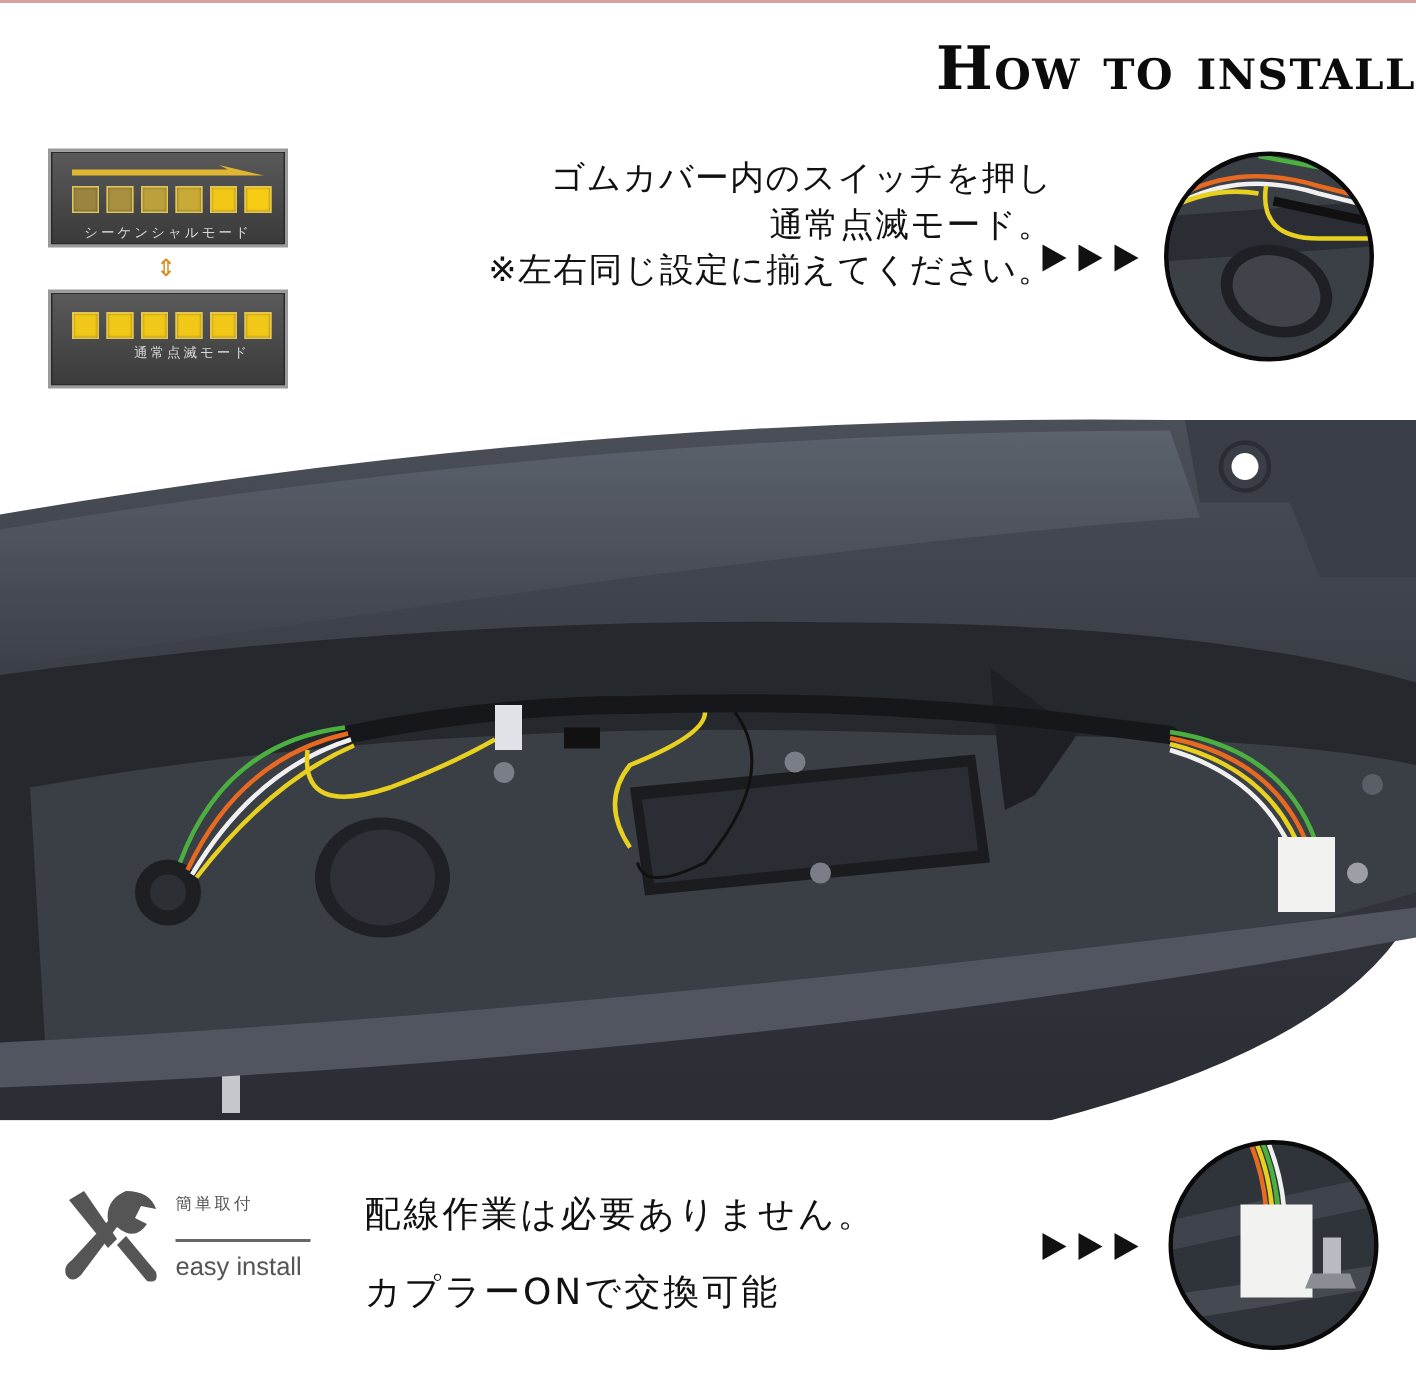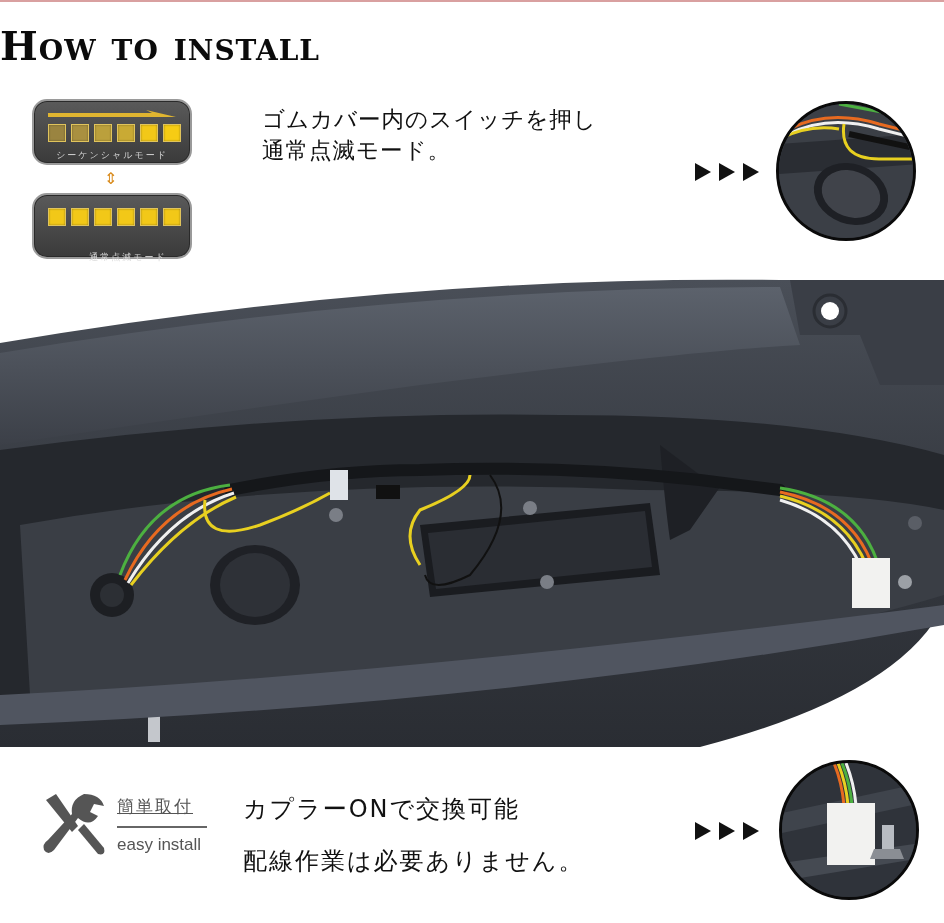--- a/index.html
+++ b/index.html
@@ -2,59 +2,59 @@
 <html><head>
 <meta charset="utf-8">
 <style>
   * { margin: 0; padding: 0; box-sizing: border-box; }
   html, body { width: 944px; height: 923px; background: #ffffff; overflow: hidden; }
   body { position: relative; font-family: "DejaVu Sans", sans-serif; color: #1a1a1a; }
 
   .top-rule { position: absolute; left: 0; top: 0; width: 944px; height: 2px; background: #d9a0a0; }
 
   .title {
-    position: absolute; left: 0; top: 22px; width: 944px; text-align: left;
+    position: absolute; left: 0; top: 22px; width: 944px; text-align: right;
     font-family: "DejaVu Serif", serif; font-weight: bold;
     font-size: 40px; letter-spacing: 1px; color: #0b0b0b;
     font-variant: small-caps;
   }
 
   
   .mode-panel {
     position: absolute; left: 32px; width: 160px; height: 66px;
-    border-radius: 15px; border: 2px solid #9a9a9a;
+    border-radius: 0; border: 2px solid #9a9a9a;
     background: linear-gradient(#5a5a5a, #3a3a3a);
     box-shadow: inset 0 0 0 1px #2a2a2a;
   }
   .mode-panel.seq { top: 99px; }
   .mode-panel.normal { top: 193px; }
   .seq-arrow {
     position: absolute; left: 14px; top: 9px; width: 128px; height: 10px;
   }
   .led-row { position: absolute; left: 14px; display: flex; gap: 5px; }
   .mode-panel.seq .led-row { top: 23px; }
   .mode-panel.normal .led-row { top: 13px; }
   .led { width: 18px; height: 18px; border: 1px solid #e0c45c; box-shadow: inset 0 0 2px rgba(0,0,0,.4); }
   .mode-label {
     position: absolute; left: 0; width: 100%; text-align: center;
     font-size: 9px; color: #d9d9d9; letter-spacing: 2px;
   }
   .mode-panel.seq .mode-label { top: 48px; }
-  .mode-panel.normal .mode-label { top: 56px; padding-left: 32px; }
+  .mode-panel.normal .mode-label { top: 34px; padding-left: 32px; }
   .swap-arrow {
     position: absolute; left: 104px; top: 168px; width: 12px; height: 22px;
     color: #d98a1a; font-size: 16px; line-height: 22px; text-align: center;
   }
 
   
   .instr {
     position: absolute; left: 262px; top: 104px; width: 440px;
     font-size: 22.5px; line-height: 30.5px; color: #111; letter-spacing: 1px;
   }
-  .instr div { white-space: nowrap; }
+  .instr div { white-space: nowrap; text-align: right; }
 
   .triple-arrow {
     position: absolute; display: flex; gap: 8px;
   }
   .triple-arrow span {
     width: 0; height: 0; border-top: 9px solid transparent; border-bottom: 9px solid transparent;
     border-left: 16px solid #111;
   }
   .triple-arrow.top { left: 695px; top: 163px; }
   .triple-arrow.bottom { left: 695px; top: 822px; }
@@ -69,21 +69,21 @@
 
   
   .main-photo {
     position: absolute; left: 0; top: 275px; width: 944px; height: 472px; overflow: hidden;
     background: #ffffff;
   }
 
   
   .easy-icon { position: absolute; left: 42px; top: 790px; width: 68px; height: 68px; }
   .easy-ja {
-    position: absolute; left: 117px; top: 795px; font-size: 17px; color: #555; letter-spacing: 2px; text-decoration: underline;
+    position: absolute; left: 117px; top: 795px; font-size: 11px; color: #555; letter-spacing: 2px;
   }
   .easy-rule { position: absolute; left: 117px; top: 826px; width: 90px; height: 2px; background: #666; }
   .easy-en {
     position: absolute; left: 117px; top: 835px; font-family: Liberation Sans, sans-serif;
     font-size: 17px; color: #555;
   }
   .bottom-text {
     position: absolute; left: 243px; top: 783px; font-size: 24px; line-height: 52px;
     color: #111; letter-spacing: 2px;
   }
@@ -121,20 +121,21 @@
     <div class="led" style="background:#f2c818"></div>
     <div class="led" style="background:#f2c818"></div>
     <div class="led" style="background:#f2c818"></div>
   </div>
   <div class="mode-label">通常点滅モード</div>
 </div>
 
 <div class="instr">
   <div>ゴムカバー内のスイッチを押し</div>
   <div>通常点滅モード。</div>
+  <div>※左右同じ設定に揃えてください。</div>
 </div>
 
 <div class="triple-arrow top">
   <span></span>
     <span></span>
     <span></span>
 </div>
 
 <div class="circle top">
   <svg width="140" height="140" viewBox="0 0 140 140">
@@ -227,22 +228,22 @@
     <path d="M4 10 L14 4 L36 36 L30 42 Z"></path>
     <path d="M42 4 Q58 4 62 16 L52 14 L48 22 L56 26 Q48 38 36 28 L12 60 Q6 66 2 60 Q0 54 6 50 L30 24 Q28 10 42 4 Z"></path>
     <path d="M36 40 L42 34 L62 58 Q64 66 56 64 Z"></path>
   </g>
 </svg>
 <div class="easy-ja">簡単取付</div>
 <div class="easy-rule"></div>
 <div class="easy-en">easy install</div>
 
 <div class="bottom-text">
+  <div>配線作業は必要ありません。</div>
   <div>カプラーONで交換可能</div>
-  <div>配線作業は必要ありません。</div>
 </div>
 
 <div class="triple-arrow bottom">
   <span></span>
     <span></span>
     <span></span>
 </div>
 
 <div class="circle bottom">
   <svg width="140" height="140" viewBox="0 0 140 140">

